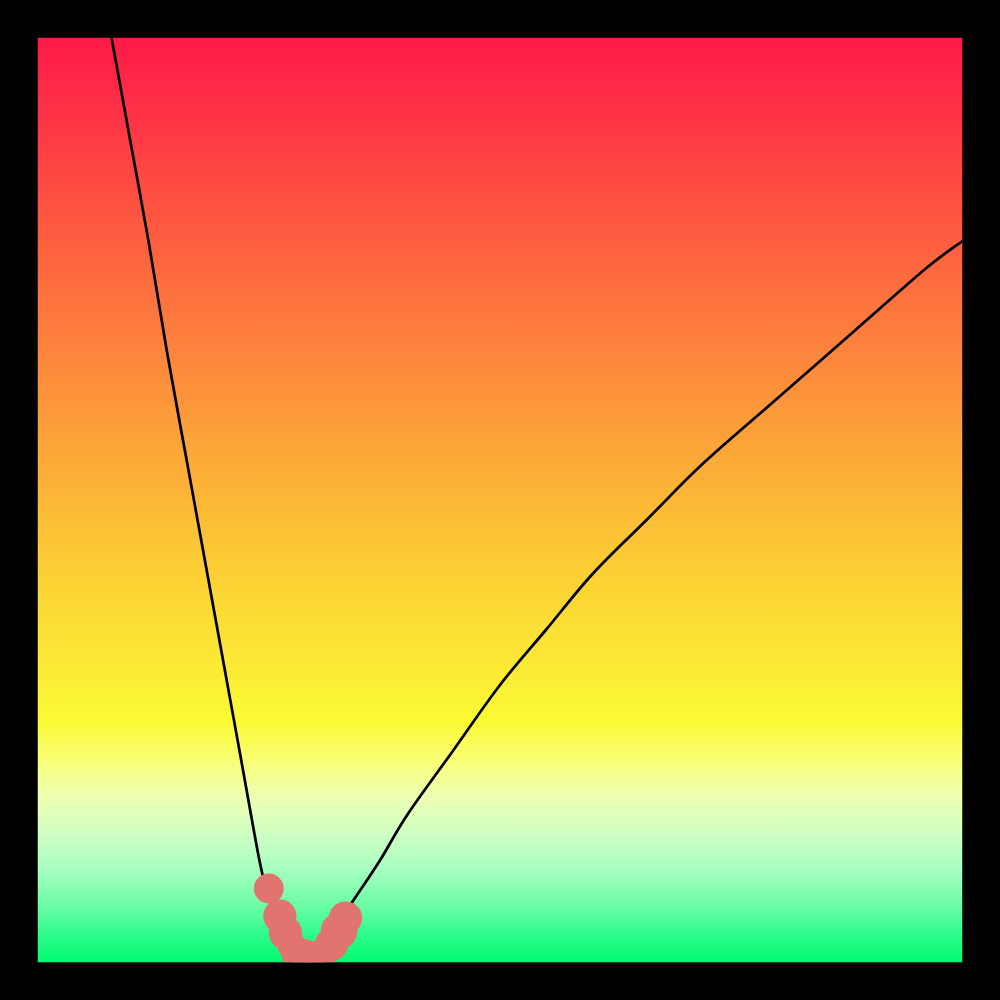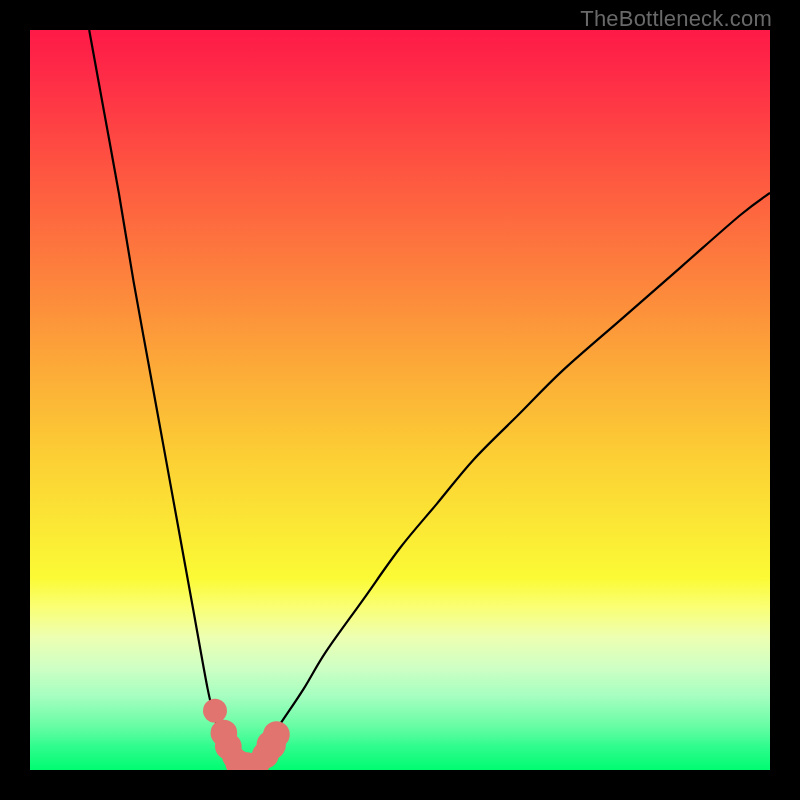--- a/index.html
+++ b/index.html
@@ -62,14 +62,13 @@
           <circle cx="203.50000000000003" cy="726.68" r="11.326" fill="#e2746f"></circle>
           <circle cx="208.67999999999998" cy="733.34" r="13.324" fill="#e2746f"></circle>
           <circle cx="216.82" cy="735.56" r="13.324" fill="#e2746f"></circle>
           <circle cx="225.7" cy="735.56" r="13.324" fill="#e2746f"></circle>
           <circle cx="235.32" cy="725.2" r="13.324" fill="#e2746f"></circle>
           <circle cx="241.24" cy="714.84" r="14.656" fill="#e2746f"></circle>
           <circle cx="246.41999999999996" cy="704.48" r="13.324" fill="#e2746f"></circle>
         </g>
     </svg>
   </div>
-  <div class="watermark" data-bind="watermark">TheBottleneck.com</div>
 </div>
 
 </body></html>

